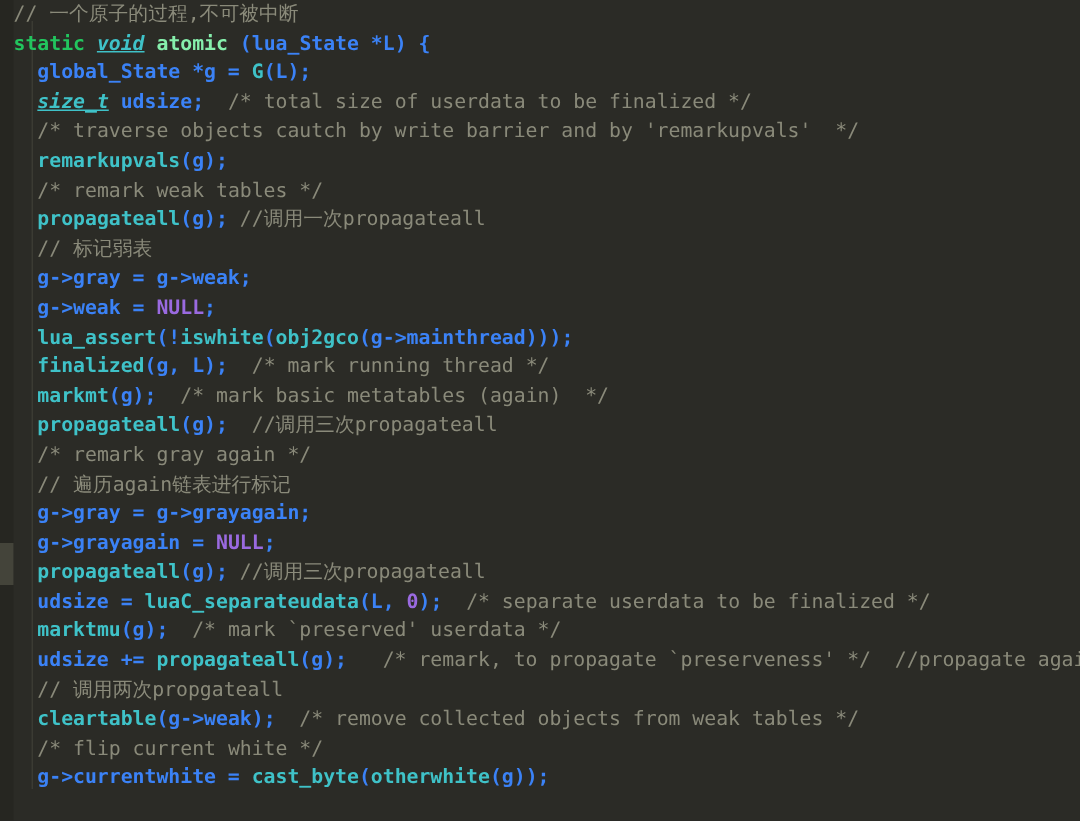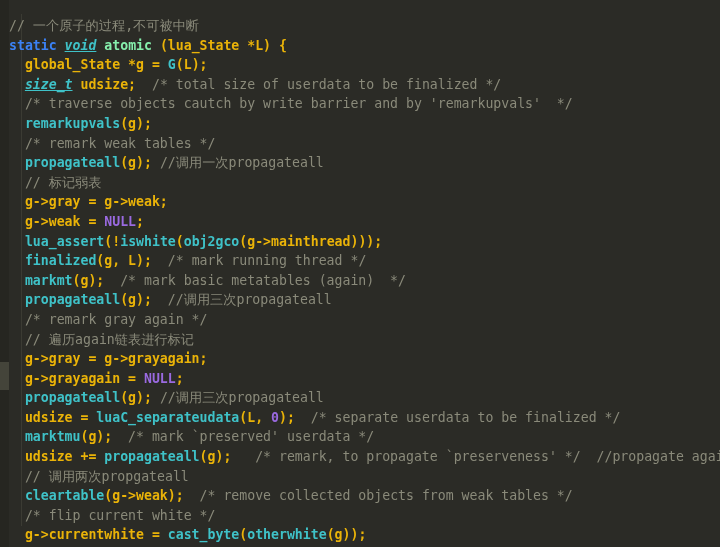--- a/index.html
+++ b/index.html
@@ -48,38 +48,38 @@
     background: #3b3b33;
     z-index: 2;
   }
   #code {
     position: absolute;
     left: 9px;
     top: 0;
     width: 711px;
     height: 433px;
     z-index: 4;
-    padding-top: 16px;
+    padding-top: 0px;
     box-sizing: border-box;
   }
   .line {
     height: 19.6px;
     line-height: 19.6px;
     white-space: pre;
     font-size: 13.2px;
     font-weight: bold;
     letter-spacing: 0px;
     color: #e3e3dd;
   }
   .tok { white-space: pre; }
   
-  .c-plain    { color: #eab308; }
+  .c-plain    { color: #3b82f6; }
   .c-comment  { color: #8a8a7a; font-weight: normal; }
   .c-comment-cn { color: #8a8a7a; font-weight: normal; }
-  .c-keyword  { color: #3b82f6; }
+  .c-keyword  { color: #22c55e; }
   .c-type     { color: #3fc2c8; font-style: italic; text-decoration: underline; }
   .c-func     { color: #3fc2c8; }
   .c-fname    { color: #86efac; }
   .c-const    { color: #9a6ae0; }
   .c-number   { color: #9a6ae0; }
 </style>
 </head>
 <body>
 
 <div id="editor">

